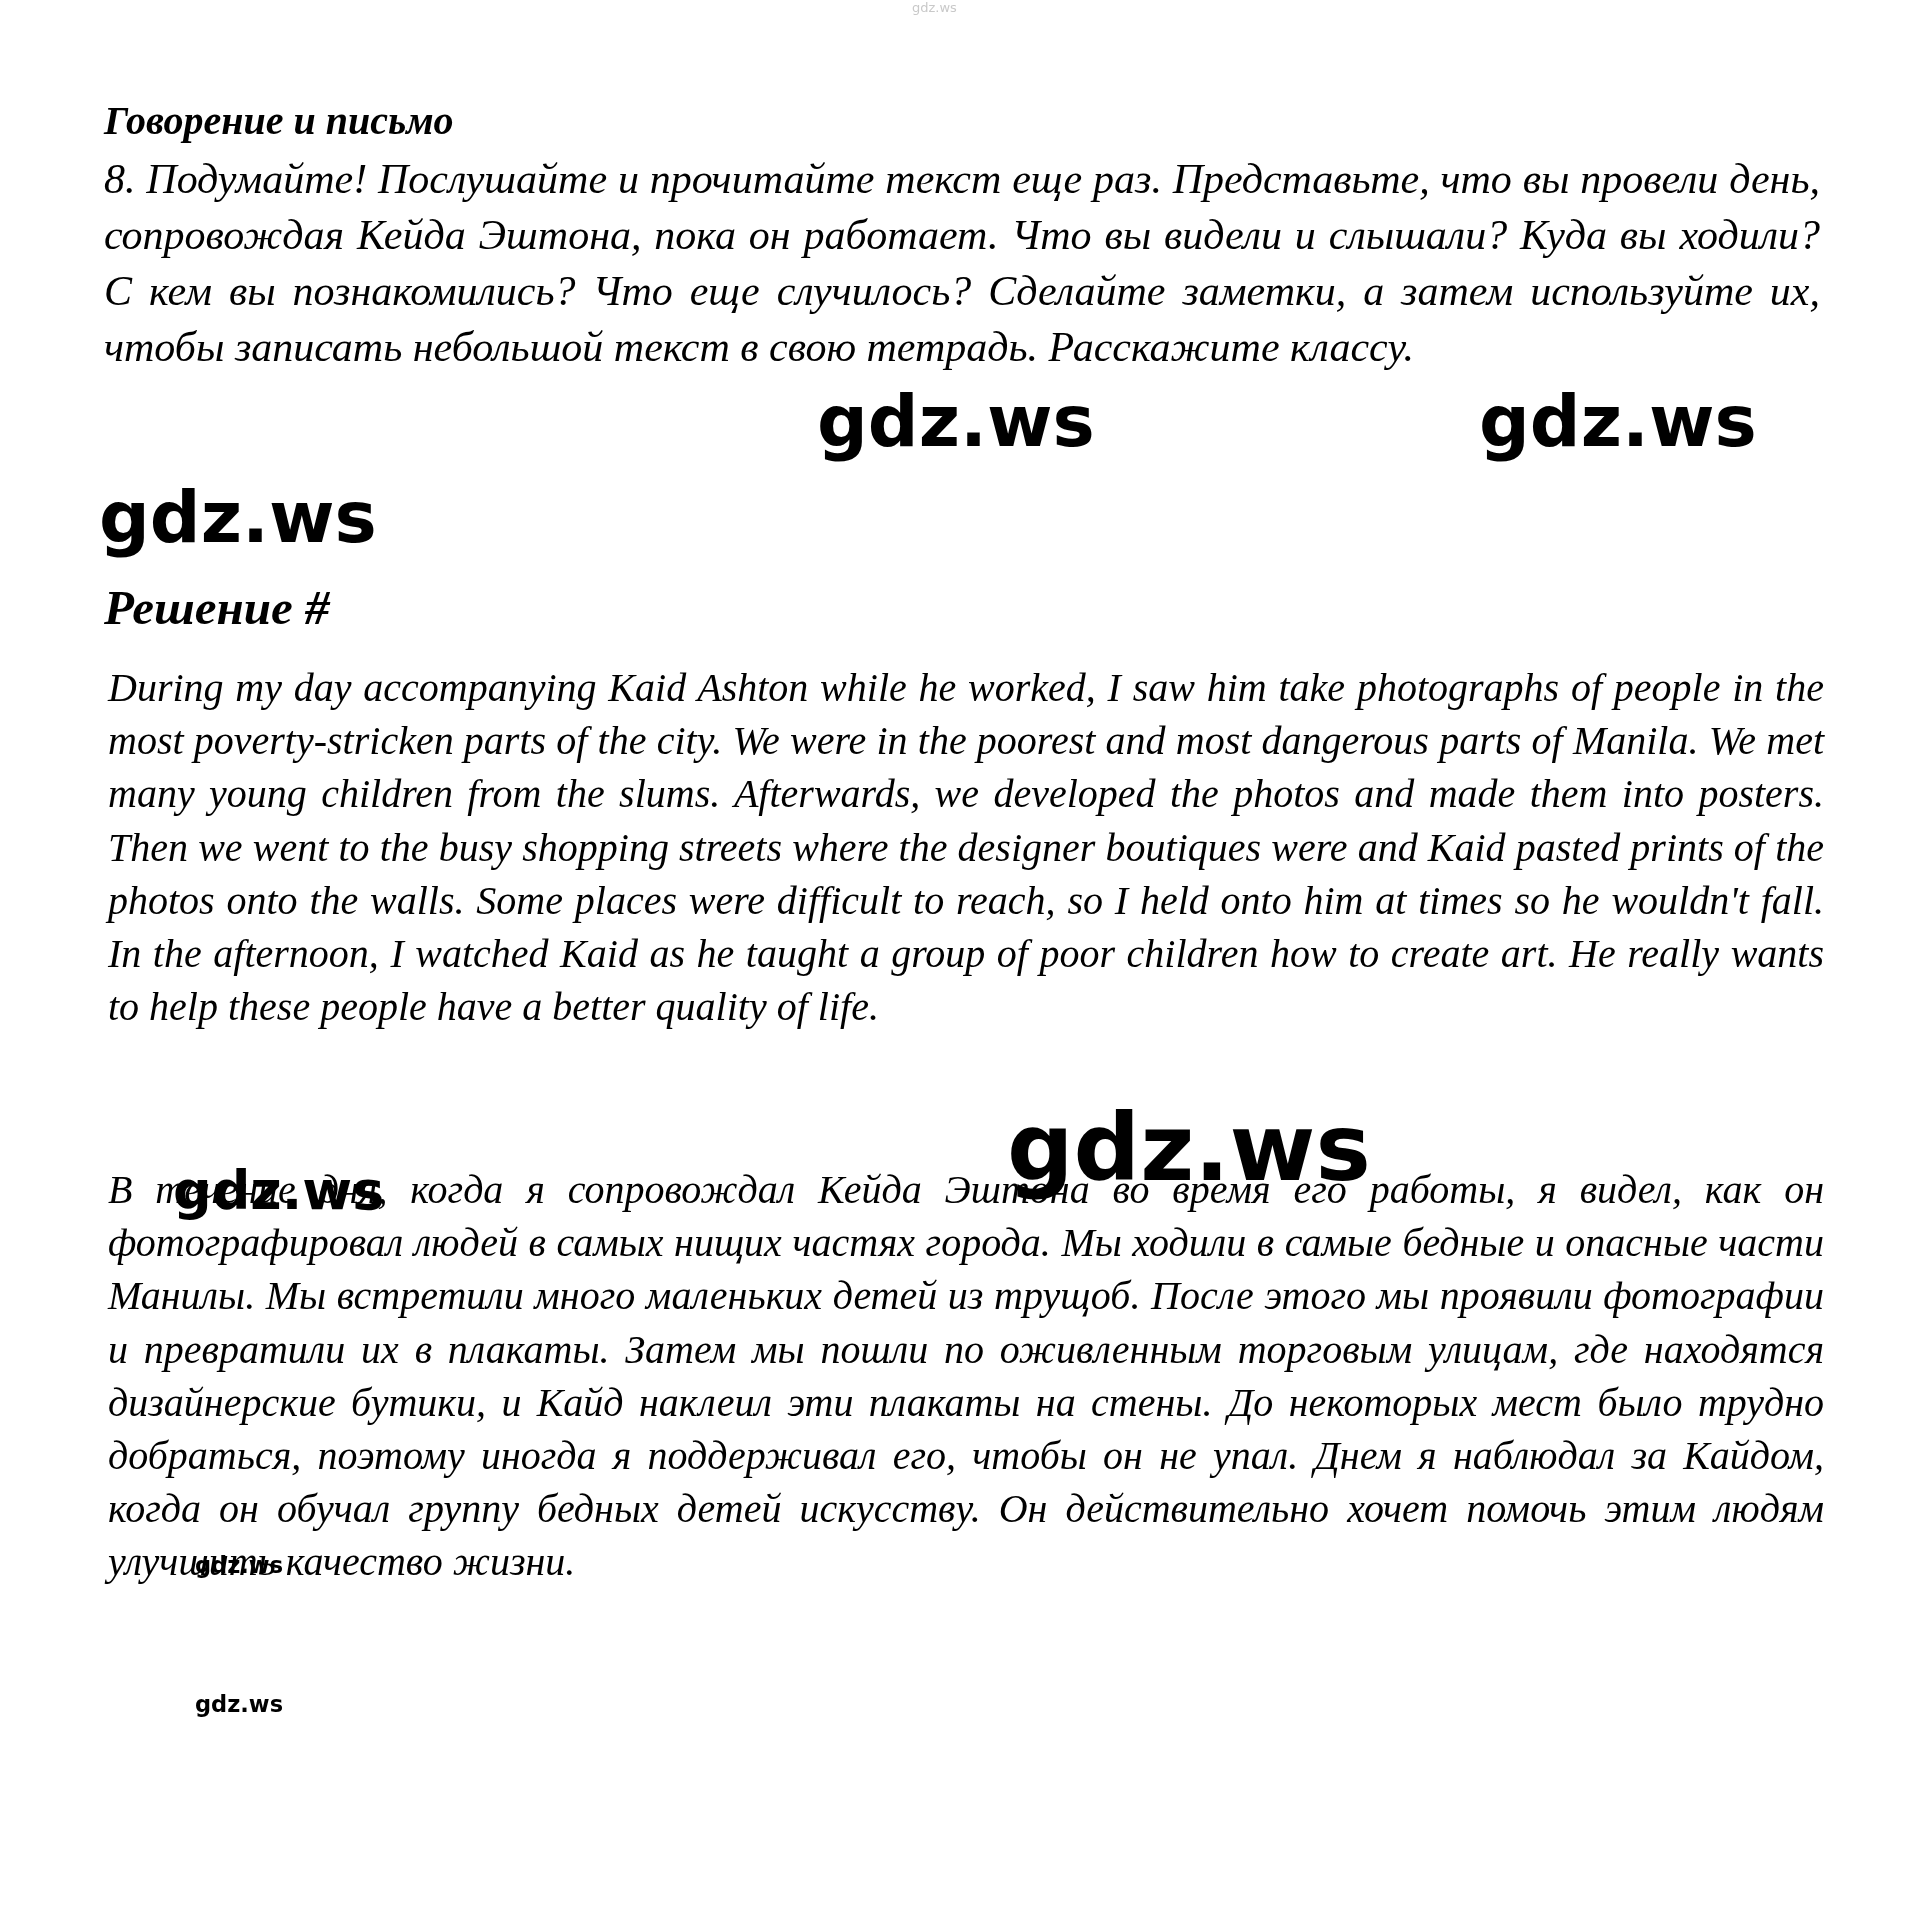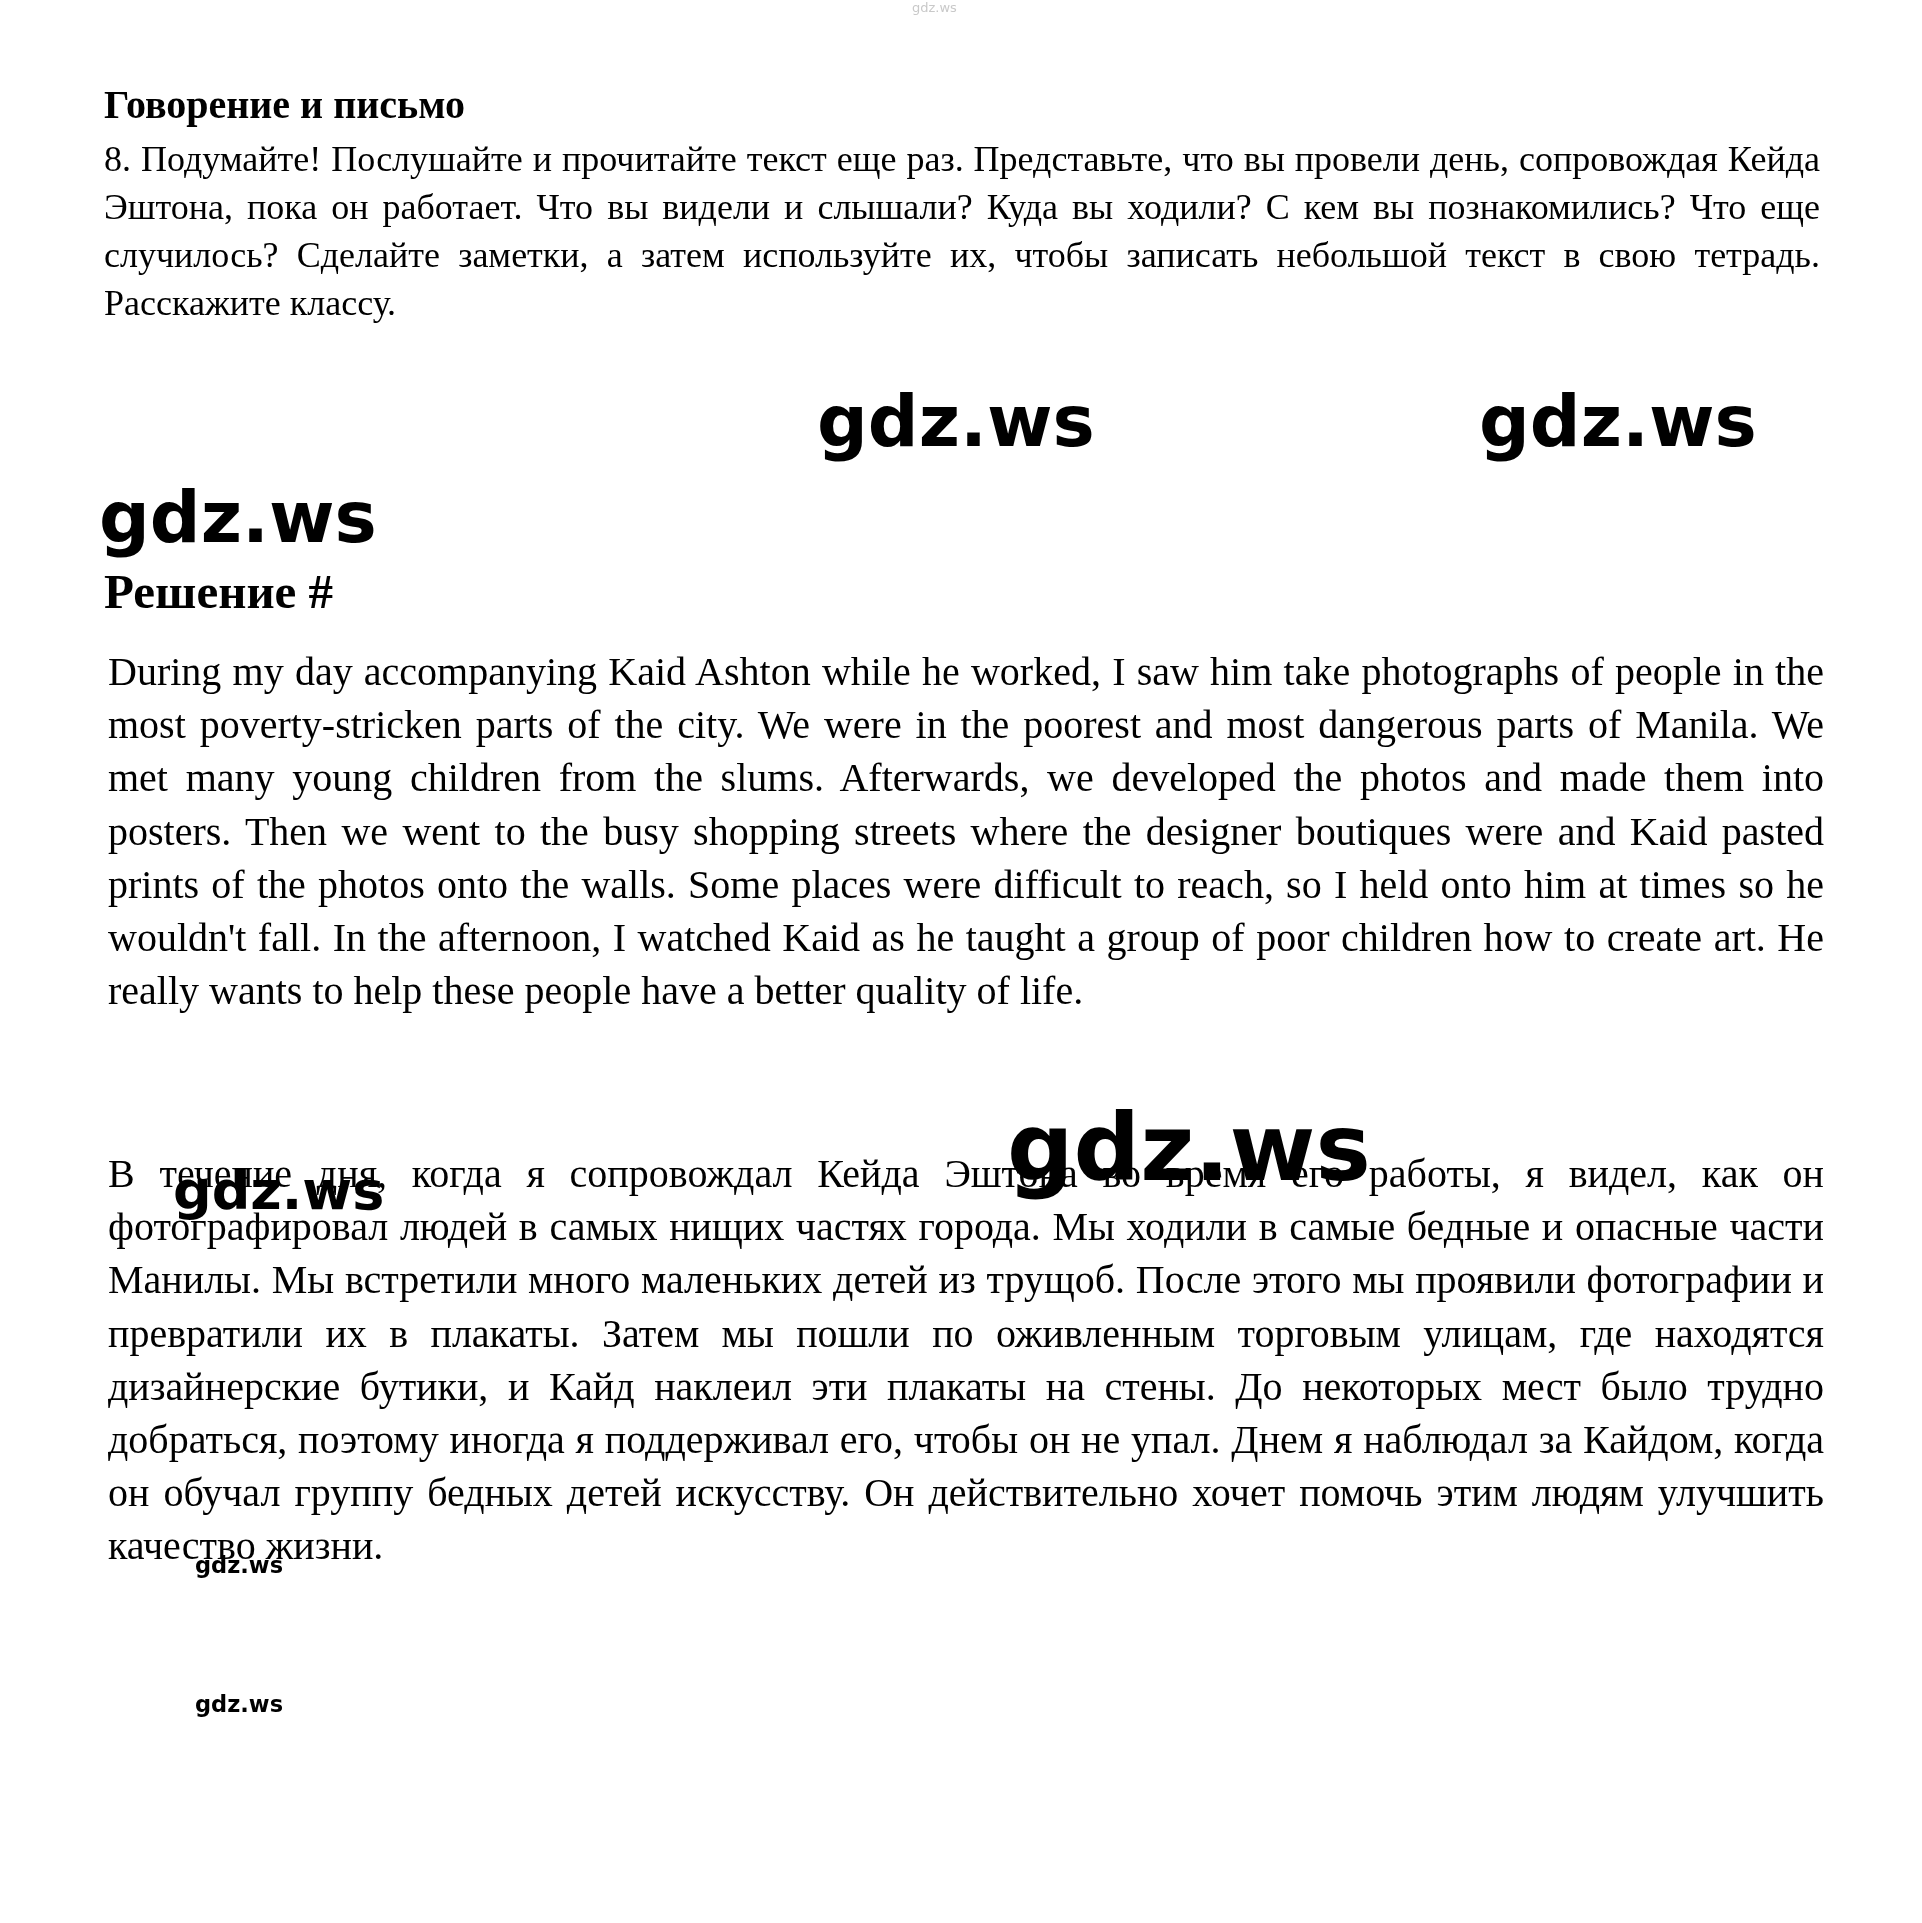--- a/index.html
+++ b/index.html
@@ -18,31 +18,32 @@
   .page {
     position: absolute;
     left: 0; top: 0;
     width: 1922px;
     height: 1923px;
     padding-left: 43px;
   }
   .content {
     position: absolute;
     left: 104px;
-    top: 79px;
+    top: 95px;
     width: 1716px;
+    font-style: italic;
   }
   .heading {
     font-size: 40px;
     line-height: 1.30;
     margin: 0 0 5.2px 0;
     font-family: "Liberation Serif", serif;
   }
   .task-text {
-    font-size: 36px;
+    font-size: 42px;
     line-height: 1.33;
     text-align: justify;
     text-justify: inter-word;
     margin: 0;
     font-family: "Liberation Serif", serif;
   }
   .solution-label {
     font-size: 49px;
     font-weight: bold;
     margin: 0;

